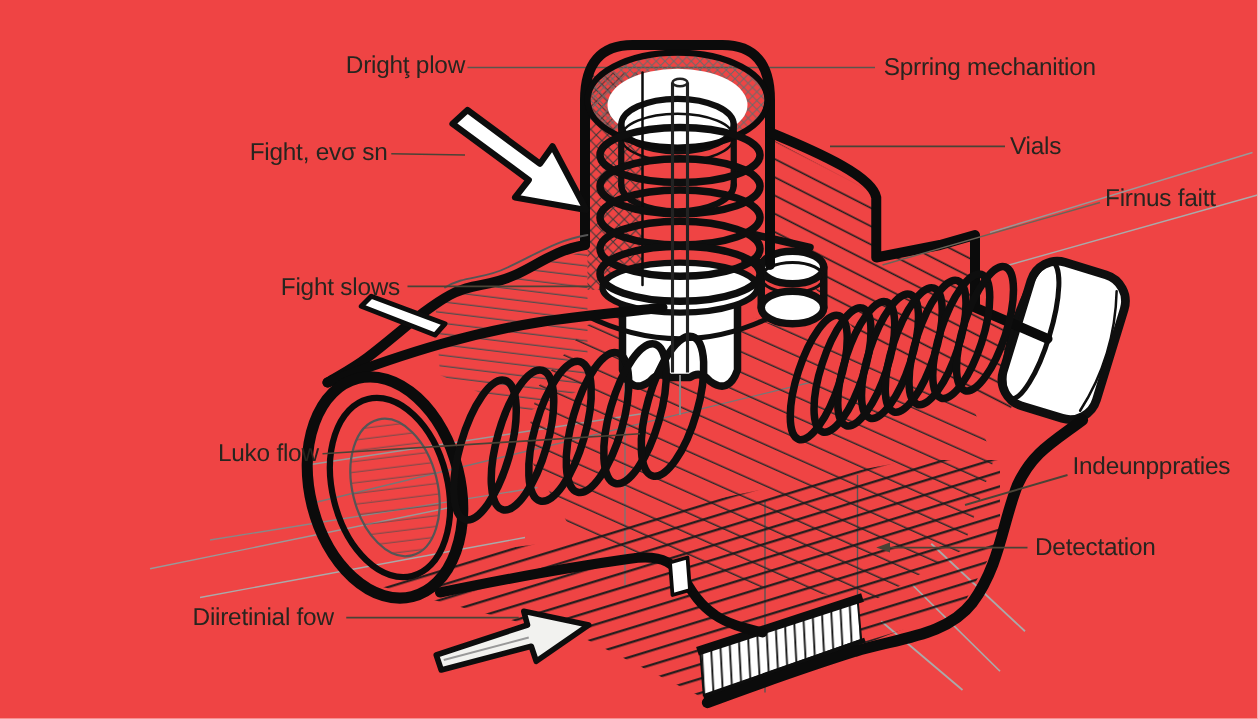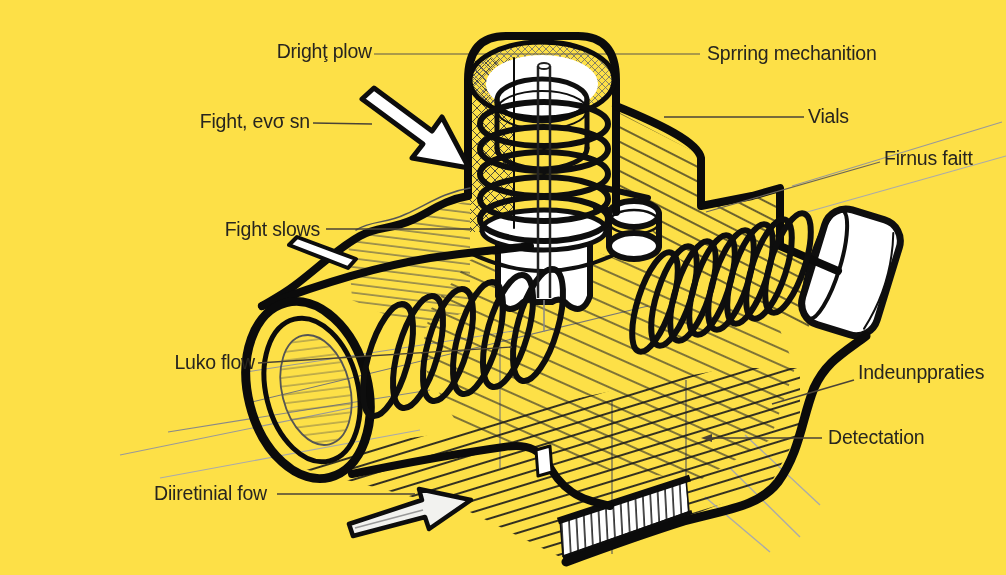--- a/index.html
+++ b/index.html
@@ -1,19 +1,19 @@
 <!DOCTYPE html>
 <html><head>
 <meta charset="utf-8">
 <style>
   html,body{margin:0;padding:0;background:#ffffff;}
   .stage{
     position:relative;
     width:1006px;height:575px;
-    background:#fde047;
+    background:#ef4444;
     overflow:hidden;
     font-family:"Liberation Sans", sans-serif;
   }
   svg text{
     font-family:"Liberation Sans", sans-serif;
     font-size:19.5px;
     letter-spacing:-0.2px;
     fill:#27251f;
   }
 </style>

